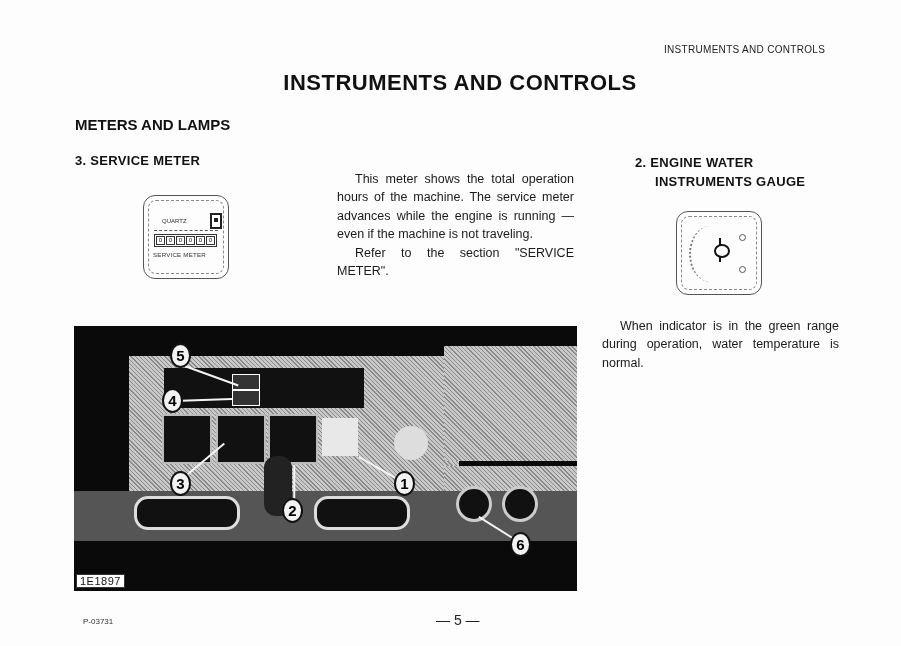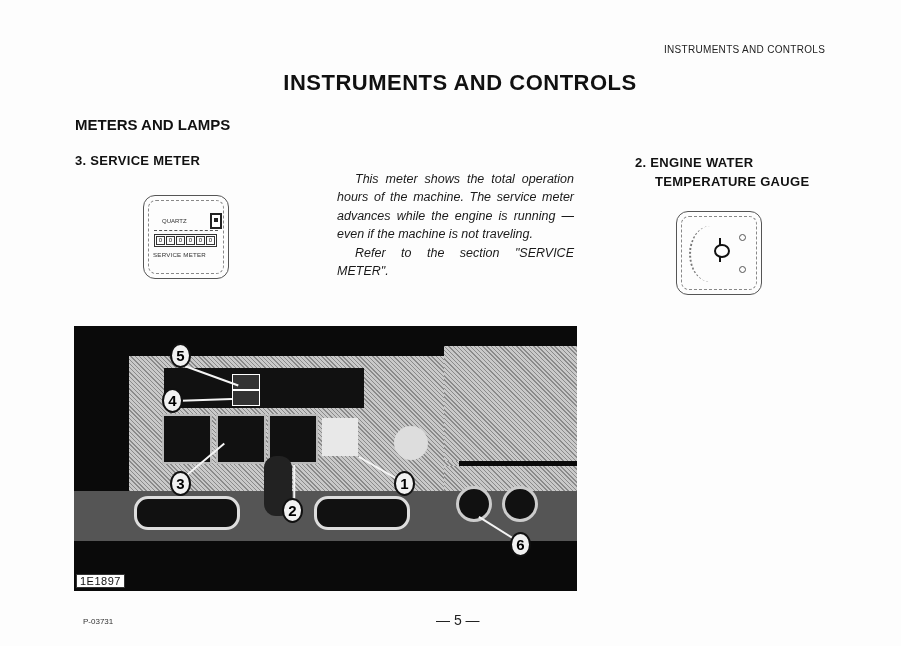--- a/index.html
+++ b/index.html
@@ -5,21 +5,21 @@
   html, body { margin: 0; padding: 0; }
   body { width: 901px; height: 646px; background: #fdfdfd; position: relative; overflow: hidden;
          font-family: "Liberation Sans", "DejaVu Sans", sans-serif; color: #111; }
   .abs { position: absolute; }
   .running-head { top: 44px; left: 664px; font-size: 10px; letter-spacing: 0.3px; color: #222; }
   .page-title { top: 70px; left: 0; width: 920px; text-align: center; font-size: 22px; font-weight: bold; letter-spacing: 0.5px; }
   .h-section { top: 116px; left: 75px; font-size: 15px; font-weight: bold; }
   .h-sub1 { top: 153px; left: 75px; font-size: 13px; font-weight: bold; letter-spacing: 0.3px; }
   .h-sub2 { top: 153px; left: 602px; font-size: 13px; font-weight: bold; letter-spacing: 0.3px; line-height: 19px; margin-left: 33px; }
   .h-sub2 .l2 { display: block; padding-left: 20px; }
-  .body-text { font-size: 12.5px; line-height: 18.4px; text-align: justify; color: #1a1a1a; font-style: italic; }
+  .body-text { font-size: 12.5px; line-height: 18.4px; text-align: justify; color: #1a1a1a; }
   .body-text p { margin: 0; text-indent: 18px; }
   .col-mid { top: 170px; left: 337px; width: 237px; }
   .col-right { top: 317px; left: 602px; width: 237px; }
   
   .meter { top: 195px; left: 143px; width: 84px; height: 82px; border: 1.5px solid #555; border-radius: 12px; }
   .meter-inner { position: absolute; inset: 4px; border: 1px dashed #888; border-radius: 8px; }
   .meter .quartz { position: absolute; top: 22px; left: 18px; font-size: 6px; color: #333; }
   .meter .hourglass { position: absolute; top: 17px; left: 66px; width: 8px; height: 12px; border: 2px solid #222; background: #fff; }
   .meter .hourglass::after { content: ""; position: absolute; left: 2px; top: 3px; width: 4px; height: 4px; background: #222; }
   .meter .rule { position: absolute; top: 34px; left: 10px; width: 64px; border-top: 1px dashed #555; }
@@ -49,21 +49,21 @@
 </head>
 <body>
 
 <div class="abs running-head">INSTRUMENTS AND CONTROLS</div>
 <div class="abs page-title">INSTRUMENTS AND CONTROLS</div>
 <div class="abs h-section">METERS AND LAMPS</div>
 <div class="abs h-sub1">3. SERVICE METER</div>
 
 <div class="abs h-sub2">
   <span>2. ENGINE WATER</span>
-  <span class="l2">TEMPERATURE GAUGE</span>
+  <span class="l2">INSTRUMENTS GAUGE</span>
 </div>
 
 <div class="abs meter">
   <div class="meter-inner"></div>
   <div class="quartz">QUARTZ</div>
   <div class="hourglass"></div>
   <div class="rule"></div>
   <div class="digits">
     <span>0</span>
     <span>0</span>
@@ -83,20 +83,21 @@
 <div class="abs gauge">
   <div class="gauge-inner"></div>
   <div class="arc"></div>
   <div class="needle"></div>
   <div class="pivot"></div>
   <div class="bolt1"></div>
   <div class="bolt2"></div>
 </div>
 
 <div class="abs body-text col-right">
+  <p>When indicator is in the green range during operation, water temperature is normal.</p>
 </div>
 
 <div class="abs photo">
   <div class="panel" style="left:55px;top:30px;width:330px;height:135px;"></div>
   <div class="panel" style="left:370px;top:20px;width:133px;height:115px;"></div>
   <div class="panel" style="left:370px;top:140px;width:133px;height:75px;"></div>
   <div class="ph-dark" style="left:90px;top:42px;width:200px;height:40px;"></div>
   <div class="ph-dark" style="left:88px;top:88px;width:46px;height:46px;border:2px solid #bbb;"></div>
   <div class="ph-dark" style="left:142px;top:88px;width:46px;height:46px;border:2px solid #bbb;"></div>
   <div class="ph-dark" style="left:194px;top:88px;width:46px;height:46px;border:2px solid #bbb;"></div>

